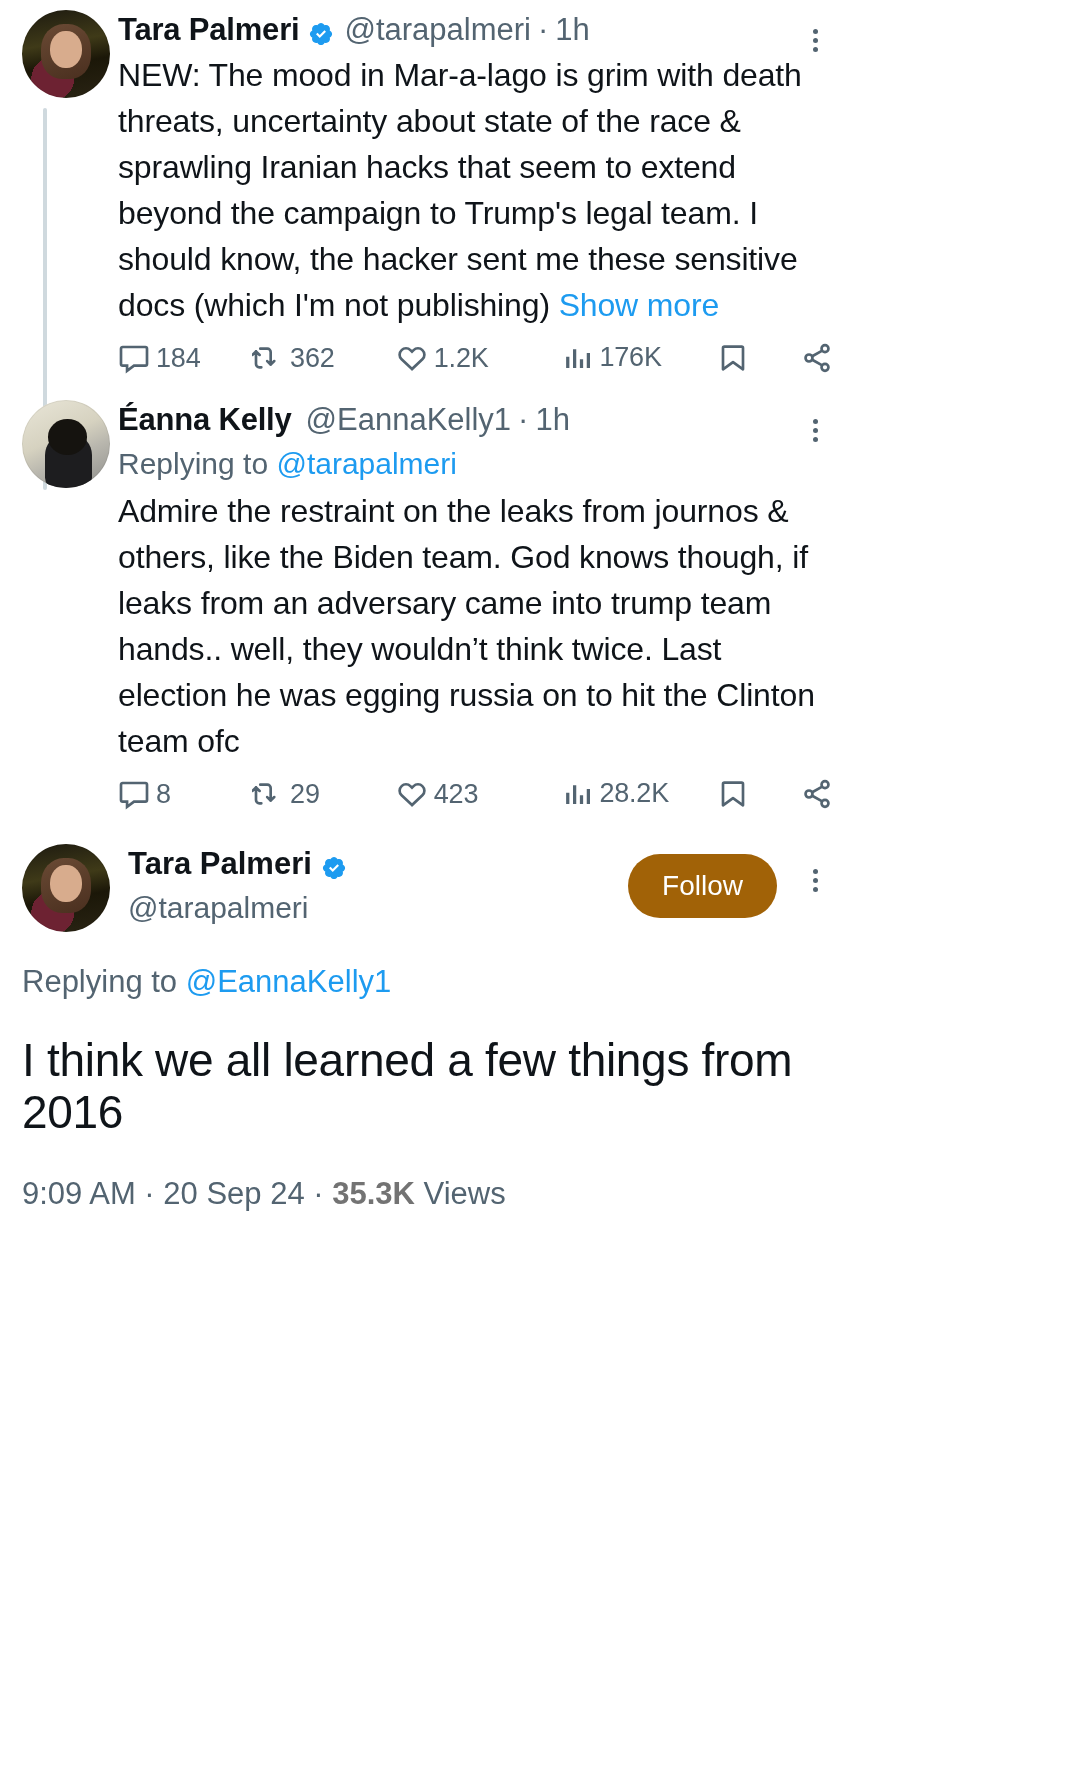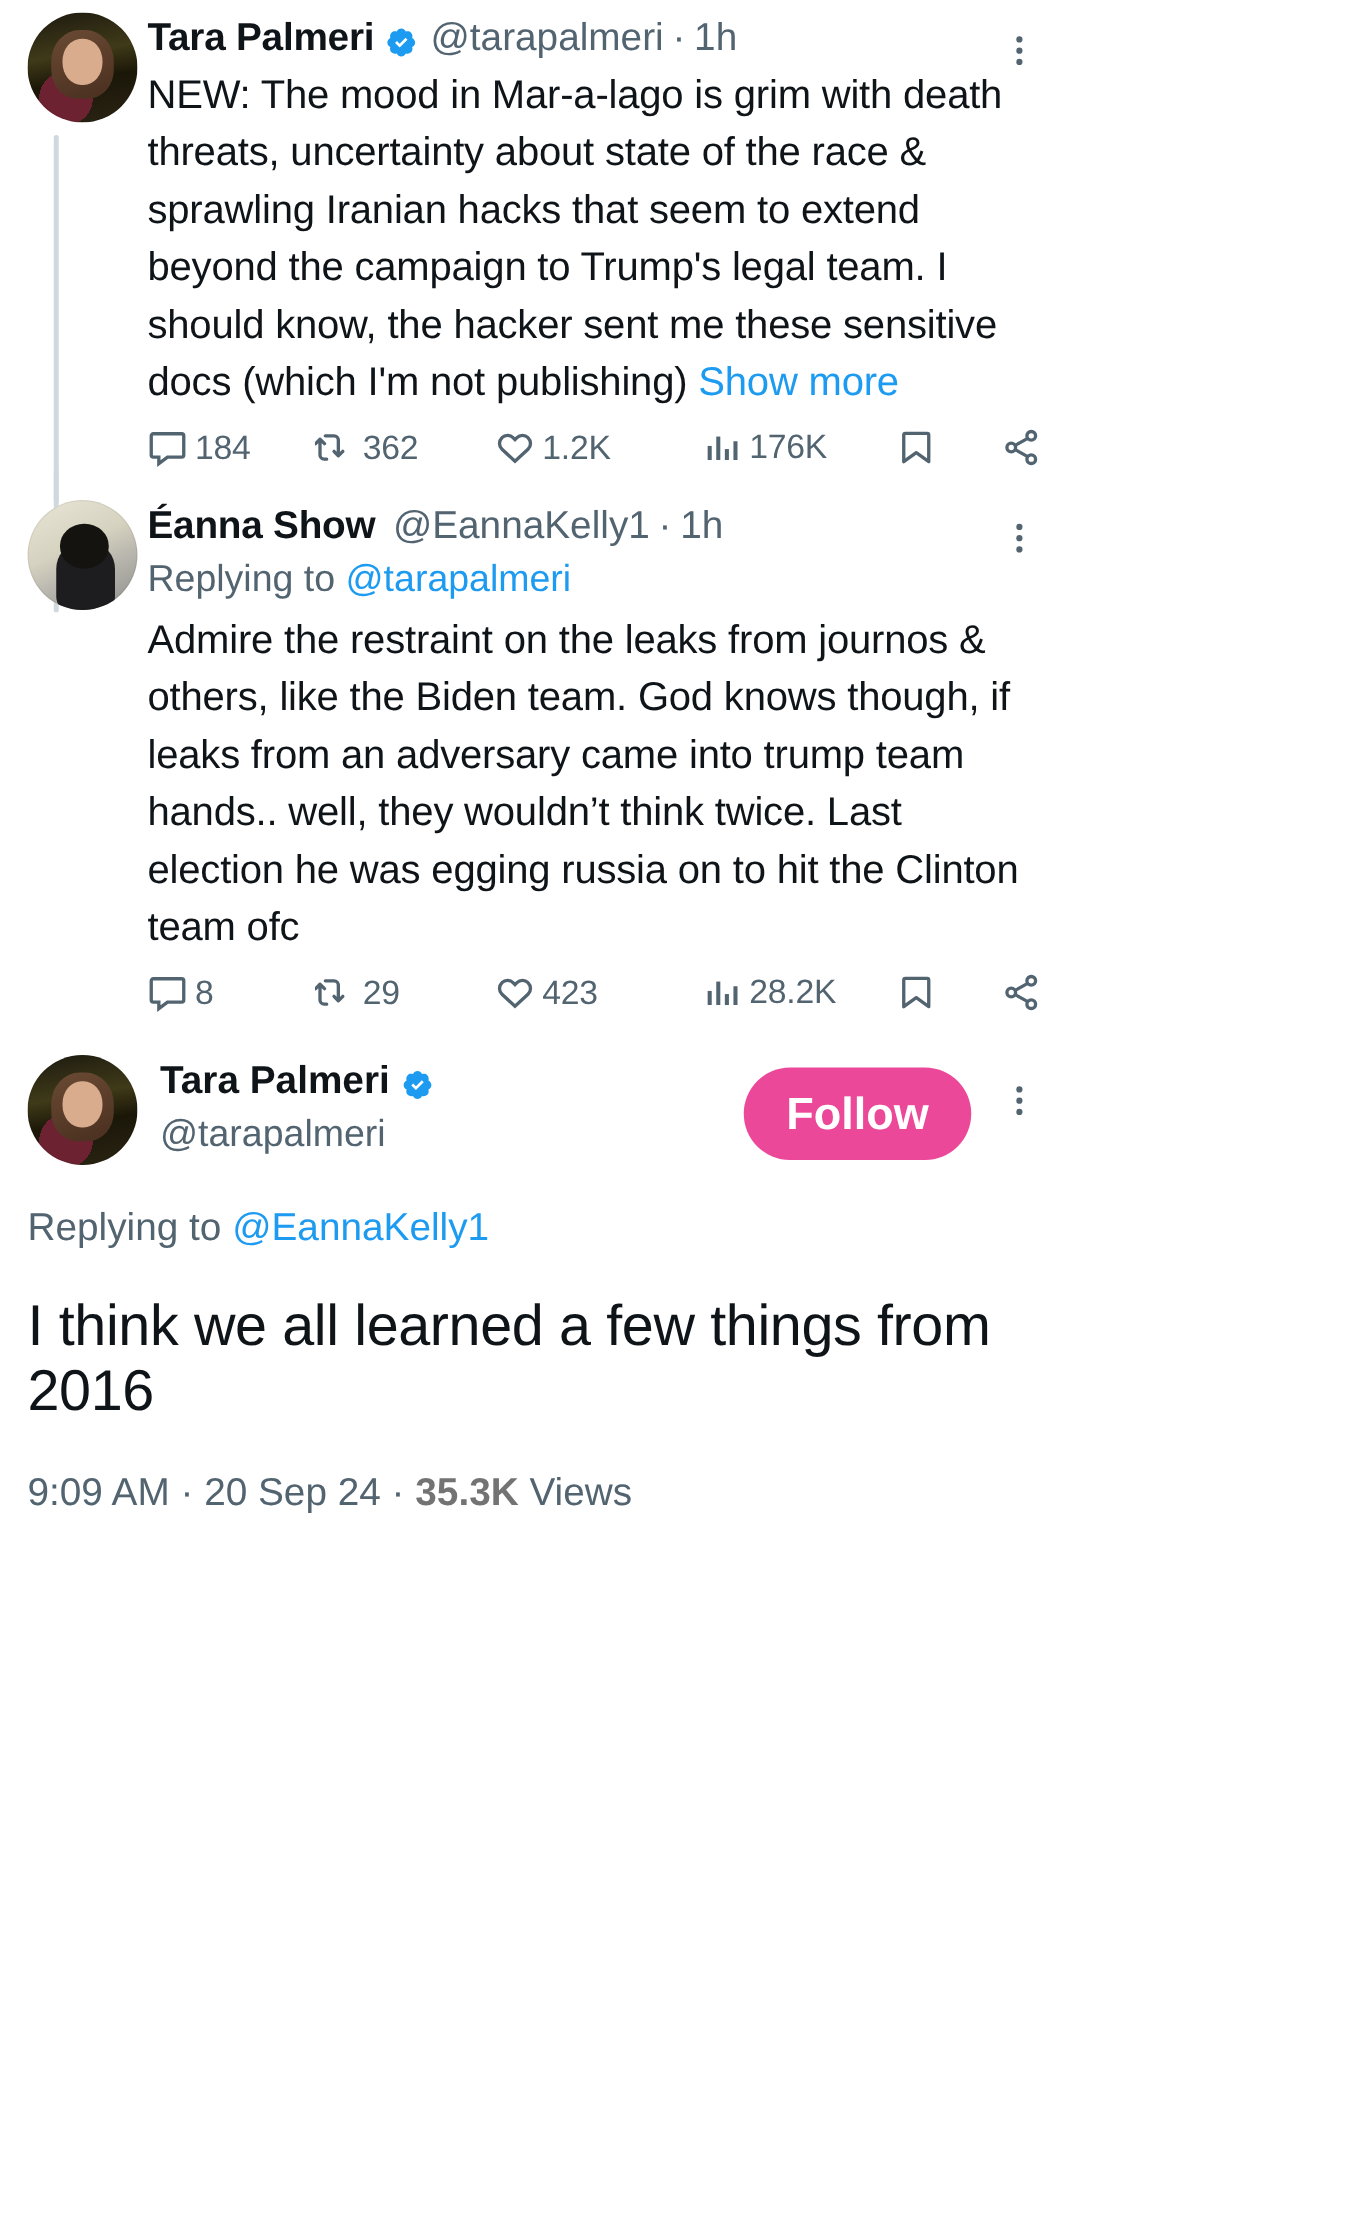--- a/index.html
+++ b/index.html
@@ -172,24 +172,24 @@
   .focus-head { display: flex; align-items: flex-start; }
   .focus-ident { margin-left: 18px; flex: 1 1 auto; }
   .focus-name {
     display: flex; align-items: center;
     font-size: 31px; line-height: 40px; font-weight: 700;
   }
   .focus-handle {
     font-size: 30px; line-height: 44px; color: #536471; margin-top: 2px;
   }
   .follow-btn {
-    background: #ec4899;
+    background: #a16207;
     color: #ffffff;
-    font-weight: 700;
-    font-size: 36px;
+    font-weight: 400;
+    font-size: 28px;
     border: none;
     border-radius: 999px;
     padding: 16px 34px;
     cursor: pointer;
     margin-top: 10px;
     margin-right: 16px;
     font-family: "Liberation Sans", sans-serif;
   }
   .focus-replying {
     font-size: 31px;
@@ -316,21 +316,21 @@
     <div class="thread-line" style="top:-14px; height:114px;"></div>
 
     <div class="gutter">
       <div class="avatar av-eanna">
         <div class="glare"></div>
       </div>
     </div>
 
     <div class="body">
       <div class="hdr">
-        <span class="name">Éanna Show</span>
+        <span class="name">Éanna Kelly</span>
         <span class="handle" style="margin-left:14px;">@EannaKelly1</span>
         <span class="dotsep">·</span>
         <span class="time">1h</span>
       </div>
 
       <div class="more-btn" style="top:22px;">
         <i></i>
           <i></i>
           <i></i>
       </div>

